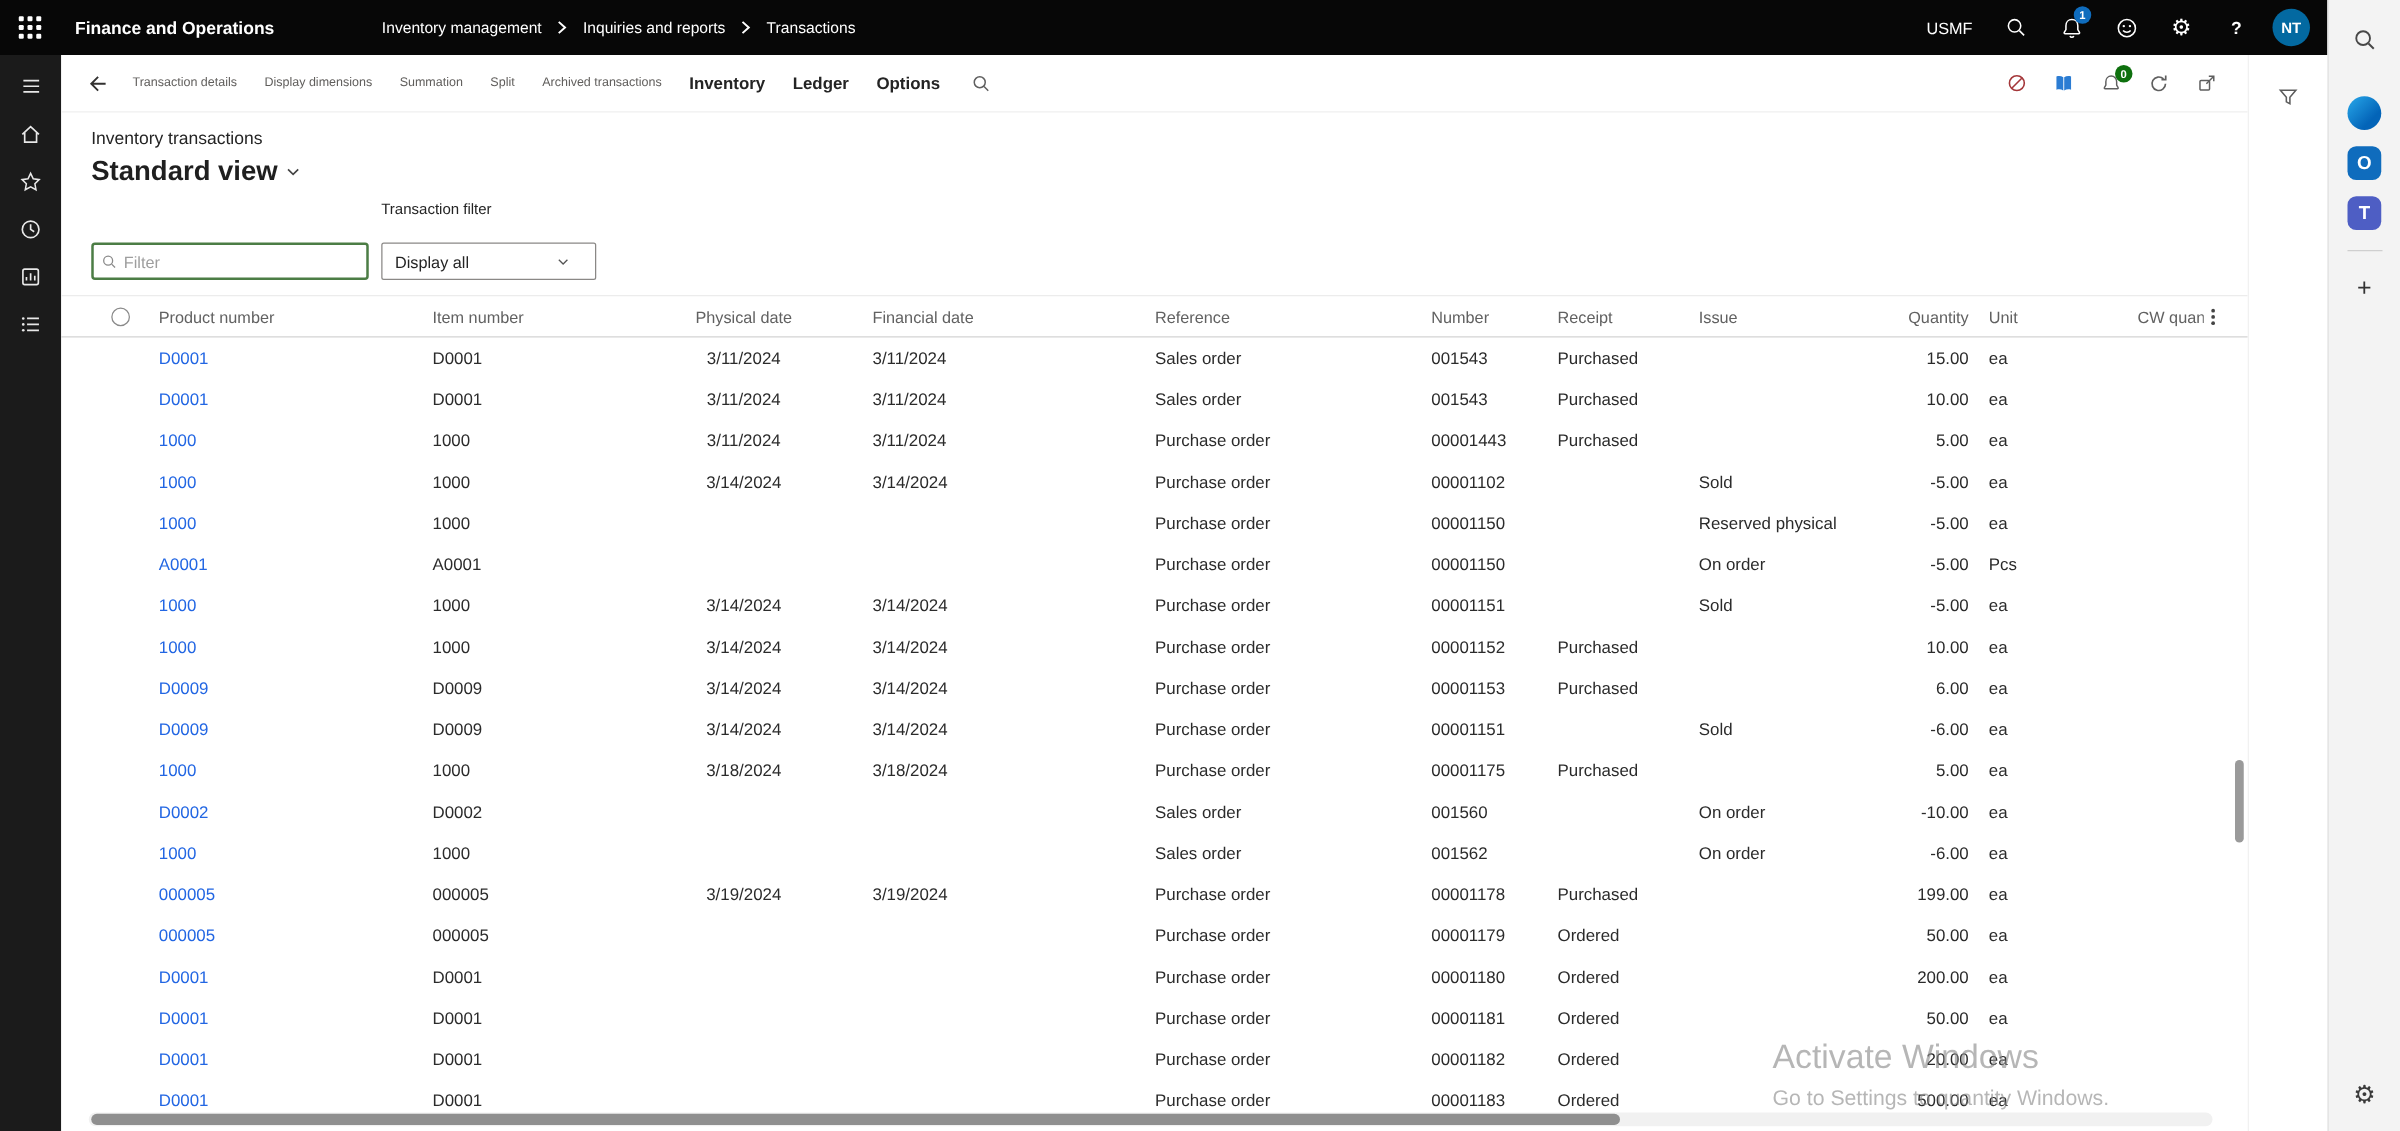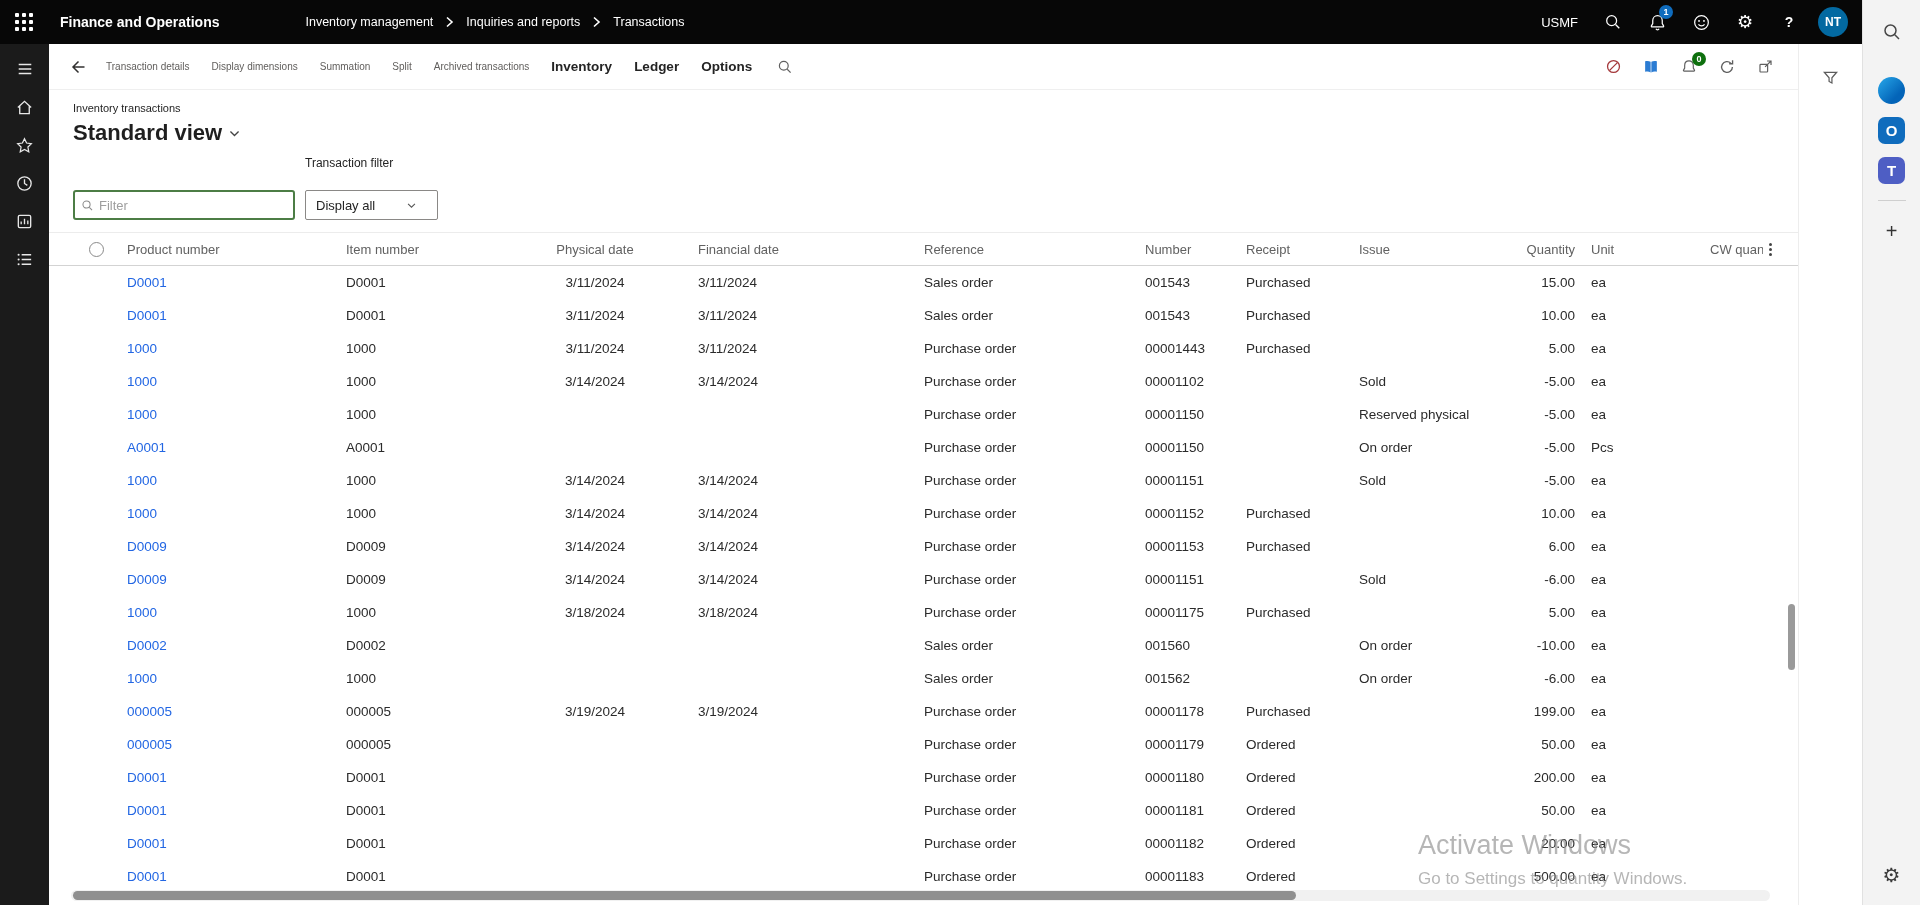--- a/index.html
+++ b/index.html
@@ -42,33 +42,33 @@
   .back-btn { width:34px; height:34px; display:flex; align-items:center; justify-content:center; cursor:pointer; }
   .menu-item { font-size:10px; color:#605e5c; padding:0 11px; cursor:pointer; white-space:nowrap; }
   .tab { font-size:13.5px; font-weight:700; color:#242424; padding:0 11px; cursor:pointer; white-space:nowrap; }
   .pane-search { width:32px; height:32px; display:flex; align-items:center; justify-content:center; cursor:pointer; margin-left:6px; }
   .pane-right { margin-left:auto; display:flex; align-items:center; gap:8px; padding-right:8px; }
   .pane-icon { width:30px; height:30px; display:flex; align-items:center; justify-content:center; position:relative; cursor:pointer; }
   .badge-green { position:absolute; top:0; right:-2px; min-width:14px; height:14px; border-radius:8px;
     background:#0e700e; color:#fff; font-size:9px; font-weight:700; display:flex; align-items:center; justify-content:center; padding:0 3px; }
 
   .page-head { padding:12px 24px 0; }
-  .caption { font-size:11px; color:#242424; }
+  .caption { font-size:14px; color:#242424; }
   .title-row { display:flex; align-items:center; gap:6px; margin-top:6px; cursor:pointer; }
   .view-title { font-size:22px; font-weight:700; color:#1f1f1f; }
 
   .filter-row { display:flex; align-items:flex-end; gap:10px; padding:10px 24px 0; }
   .filter-box { width:222px; height:30px; border:2px solid #4c7d45; border-radius:3px; display:flex;
     align-items:center; padding:0 6px; background:#fff; }
   .filter-box input { border:none; outline:none; flex:1; font-size:13px; margin-left:5px;
     font-family:Liberation Sans, sans-serif; color:#333; min-width:0; }
   .filter-box input::placeholder { color:#9e9e9e; }
   .dd-group { display:flex; flex-direction:column; }
   .dd-label { font-size:12px; color:#242424; margin-bottom:20px; }
-  .dropdown { width:133px; height:30px; border:1px solid #8a8886; border-radius:2px; display:flex;
+  .dropdown { width:172px; height:30px; border:1px solid #8a8886; border-radius:2px; display:flex;
     align-items:center; justify-content:space-between; padding:0 20px 0 10px; font-size:13px; color:#242424;
     cursor:pointer; background:#fff; }
 
   
   .grid { flex:1; min-height:0; margin-top:12px; position:relative; display:flex; flex-direction:column; }
   .grid-head { display:flex; align-items:center; height:34px; flex:0 0 34px; padding:0 20px 0 24px;
     border-top:1px solid #ececec; border-bottom:1px solid #d3d3d3; color:#616161; font-size:13px; }
   .hcell { cursor:pointer; }
   .grid-body { flex:1; overflow:hidden; }
   .grid-row { display:flex; align-items:center; height:33px; padding:0 20px 0 24px; font-size:13.5px; color:#2b2b2b; cursor:pointer; }

